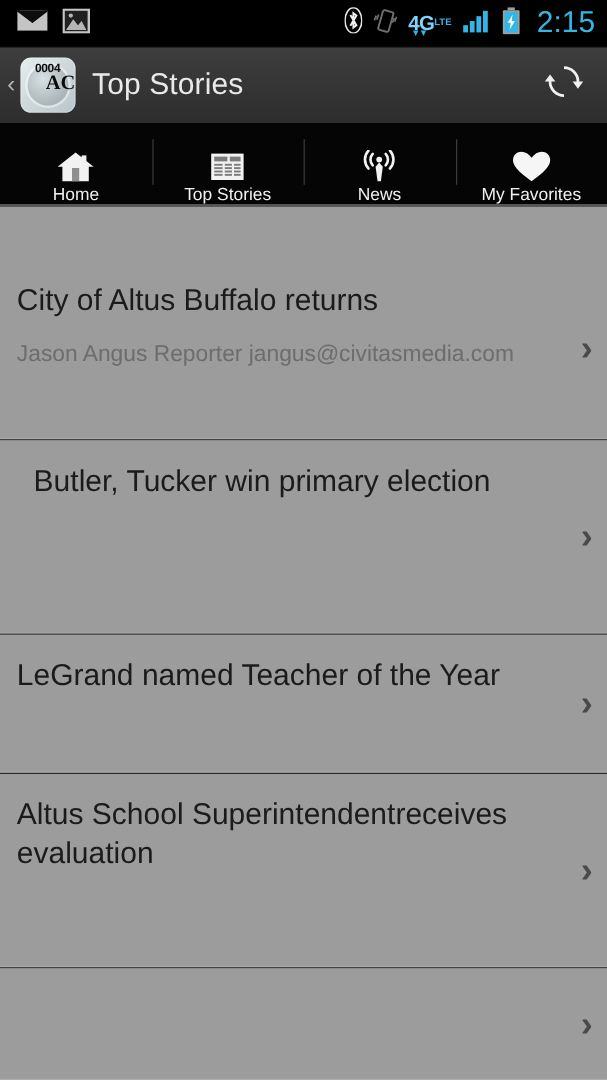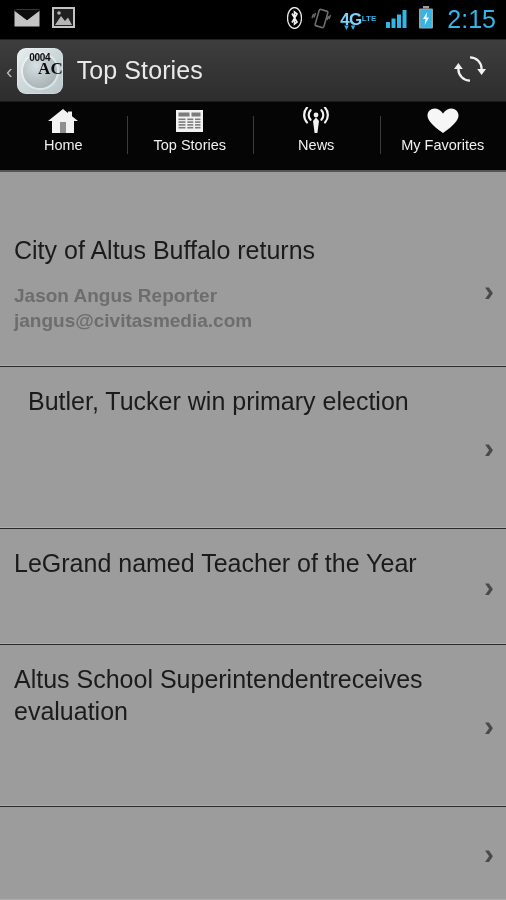--- a/index.html
+++ b/index.html
@@ -158,21 +158,21 @@
     display: flex;
     align-items: stretch;
     border-bottom: 2px solid #555;
   }
   .tab {
     flex: 1 1 0;
     position: relative;
     display: flex;
     flex-direction: column;
     align-items: center;
-    justify-content: flex-start;
+    justify-content: flex-end;
     gap: 2px;
     padding-top: 4px;
   }
   .tab + .tab::before {
     content: "";
     position: absolute;
     left: 0; top: 14px; bottom: 16px;
     width: 1px;
     background: #3c3c3c;
   }
@@ -212,21 +212,20 @@
     font-weight: normal;
     font-family: "Liberation Sans", sans-serif;
   }
   .story-sub {
     color: #6d6d6d;
     font-size: 19px;
     line-height: 1.3;
     margin-top: 18px;
     font-family: "Liberation Sans", sans-serif;
     word-break: break-word;
-    font-weight: bold;
   }
   .row-chevron {
     position: absolute;
     right: 12px;
     top: 50%;
     transform: translateY(-50%);
     color: #4a4a4a;
     font-size: 30px;
     font-weight: bold;
     line-height: 1;

